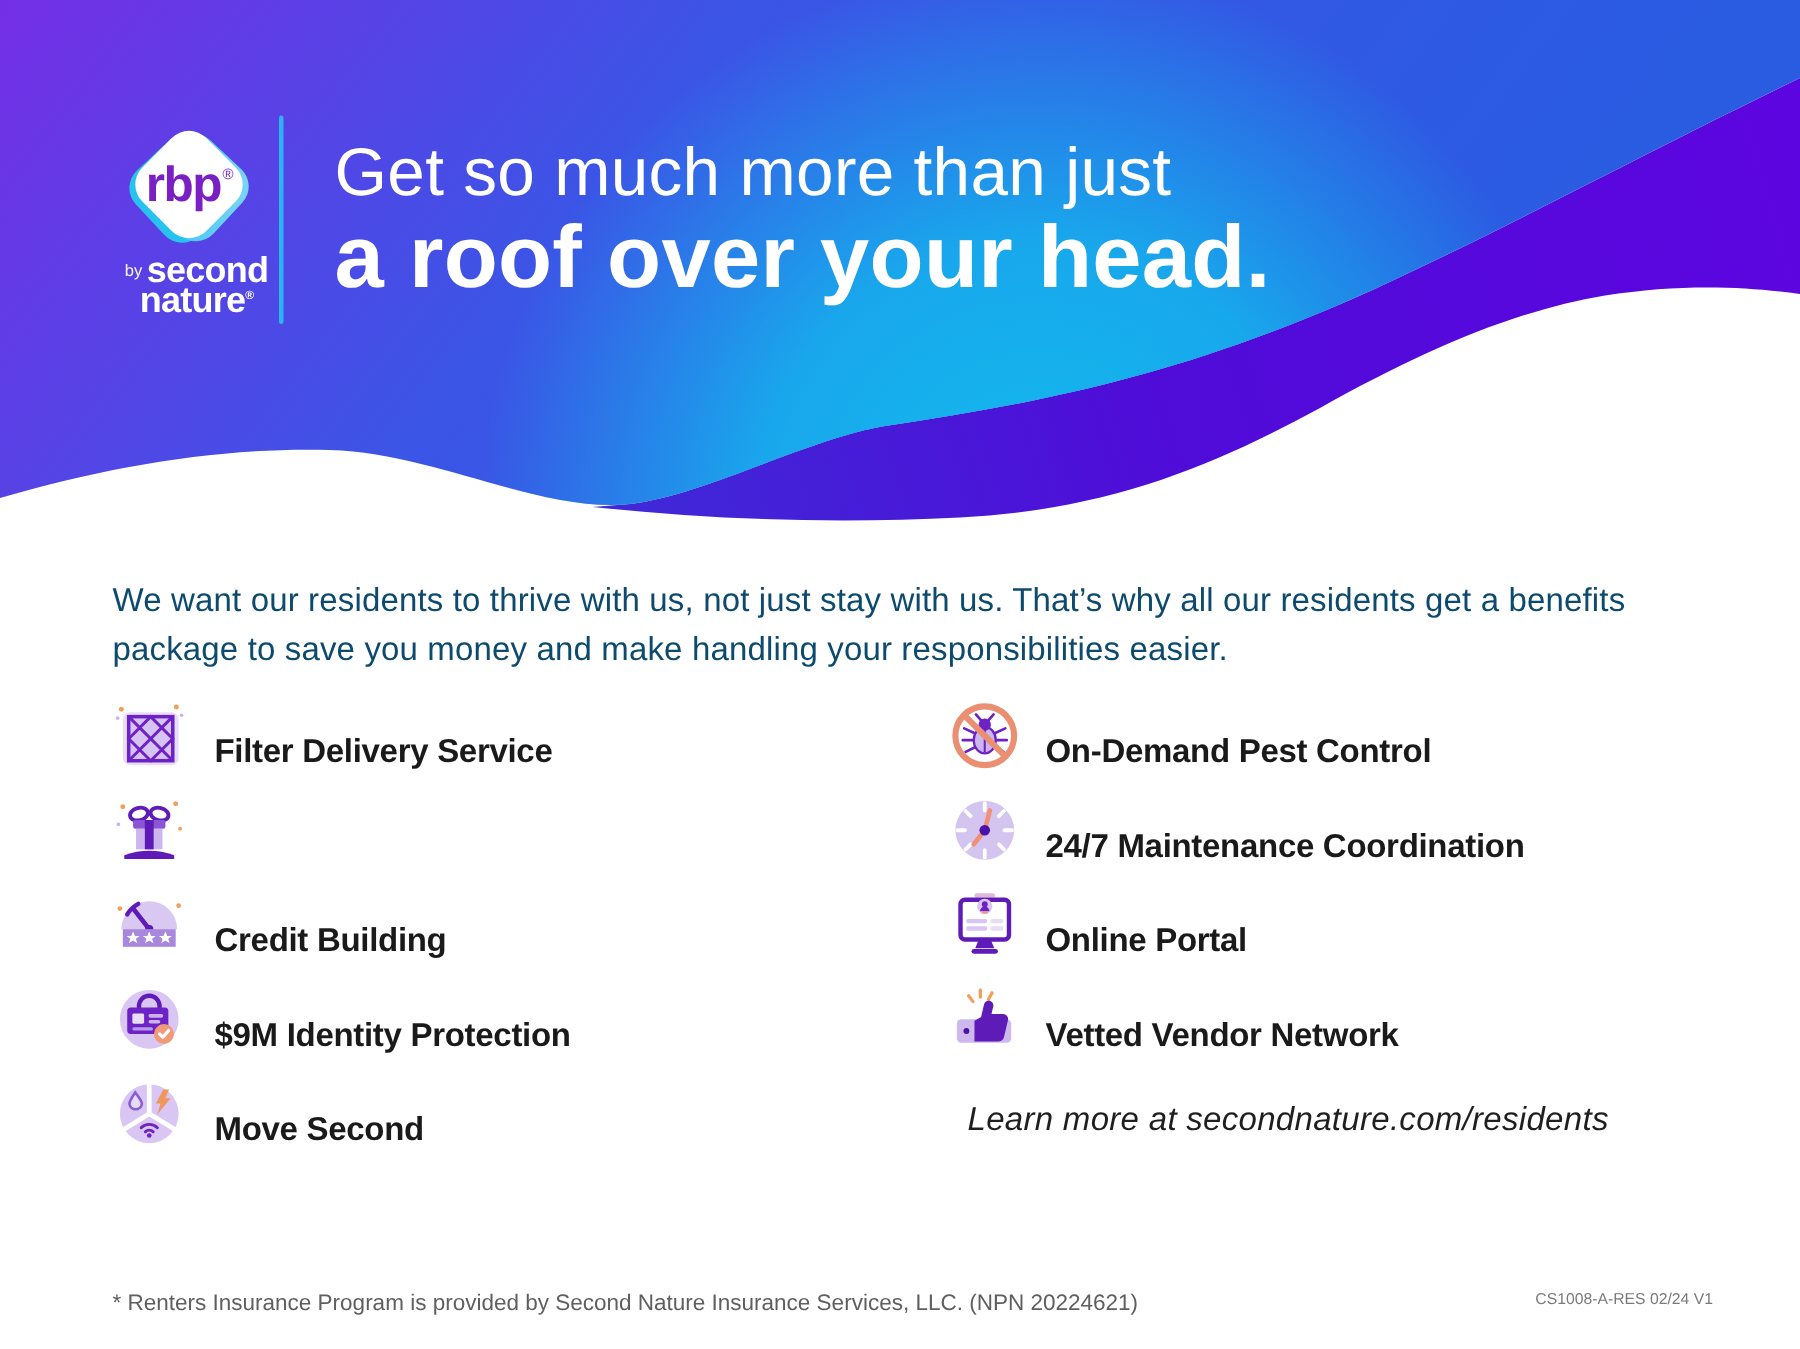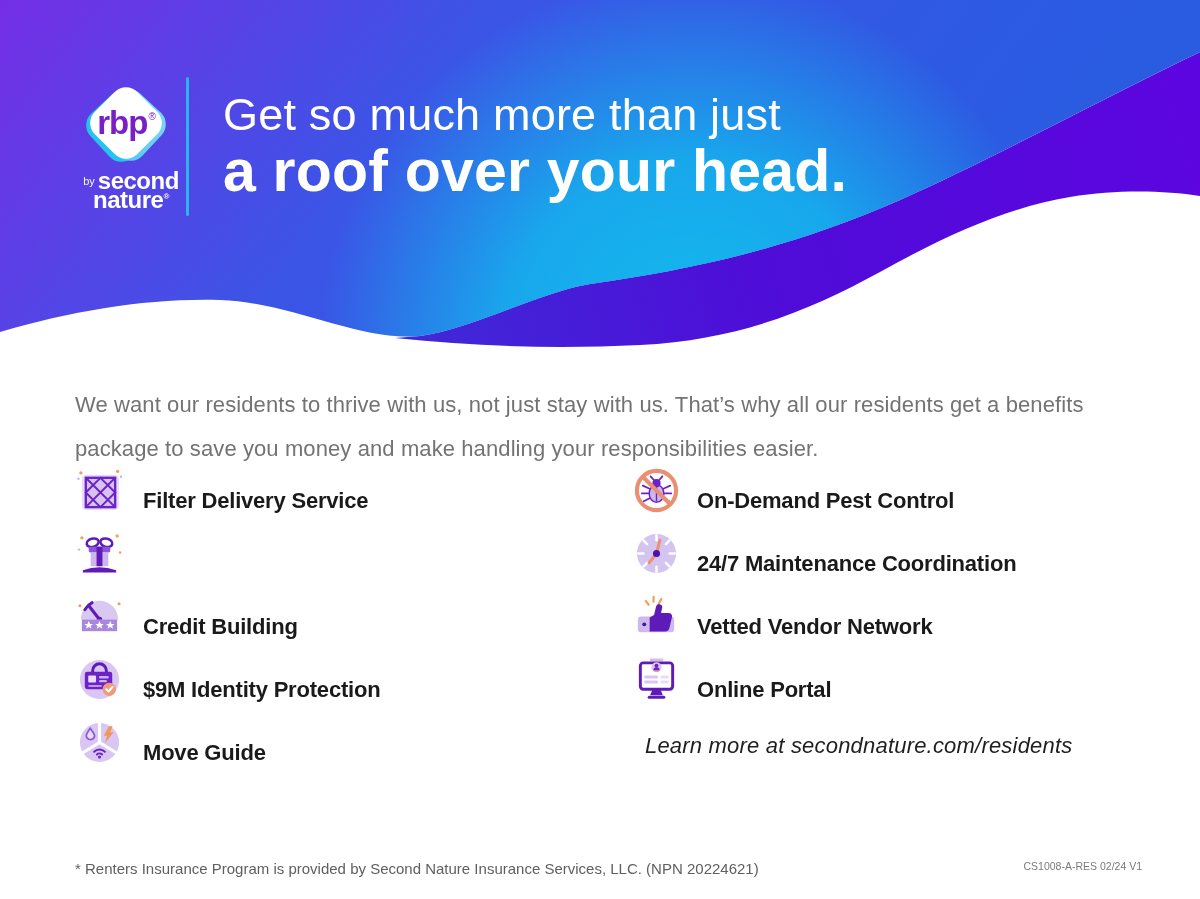--- a/index.html
+++ b/index.html
@@ -41,21 +41,21 @@
   }
 
   
   .headline { position:absolute; left:223px; top:86px; z-index:3; color:#ffffff; }
   .headline .l1 { font-size:45px; font-weight:400; line-height:57px; letter-spacing:0.2px; }
   .headline .l2 { font-size:59px; font-weight:700; line-height:57px; letter-spacing:0.2px; }
 
   
   .intro {
     position:absolute; left:75px; top:383px; width:1025px;
-    font-size:22px; line-height:44px; color:#737373; letter-spacing:0.1px;
+    font-size:22px; line-height:33px; color:#0c4a6e; letter-spacing:0.1px;
   }
 
   
   .col { position:absolute; top:467px; }
   .col-left  { left:76px;  width:490px; }
   .col-right { left:633px; width:520px; }
   .benefit-row { display:flex; align-items:flex-end; height:47px; margin-bottom:16px; }
   .benefit-icon { width:47px; height:47px; flex:none; }
   .benefit-icon svg { width:47px; height:47px; display:block; }
   .col-left  .benefit-label { margin-left:20px; }
@@ -229,21 +229,21 @@
         </g>
         <path d="M14.5 9.5 C12 13 10.5 15.2 10.5 17.3 A4.3 4.3 0 0 0 19 17.3 C19 15.2 17 13 14.5 9.5 Z" fill="#e7dcf8" stroke="#8b5cd6" stroke-width="1.8"></path>
         <path d="M33.5 7.5 L28.5 17 h3.2 L29.5 24.5 L38.5 13.5 h-3.6 L37.5 7.5 Z" fill="#f0975e"></path>
         <g stroke="#6d22c5" stroke-width="2" fill="none" stroke-linecap="round">
           <path d="M18.5 33.5 a7.8 7.8 0 0 1 11 0"></path>
           <path d="M21.3 36.3 a3.9 3.9 0 0 1 5.4 0"></path>
         </g>
         <circle cx="24" cy="38.8" r="1.6" fill="#6d22c5"></circle>
       </svg>
     </span>
-    <span class="benefit-label">Move Guide</span>
+    <span class="benefit-label">Move Second</span>
   </div>
 
 </div>
 
 <div class="col col-right">
 
   <div class="benefit-row">
     <span class="benefit-icon">
       <svg viewBox="0 0 48 48">
         <ellipse cx="24" cy="27" rx="7.5" ry="9" fill="#cbb6ee" stroke="#6d22c5" stroke-width="1.5"></ellipse>
@@ -271,36 +271,20 @@
             <line x1="33.6" y1="33.6" x2="37.1" y2="37.1"></line>
           <line x1="37.1" y1="10.9" x2="33.6" y2="14.4"></line>
             <line x1="10.9" y1="37.1" x2="14.4" y2="33.6"></line>
         </g>
         <line x1="24" y1="24" x2="27.5" y2="10.5" stroke="#f09077" stroke-width="3.2" stroke-linecap="round"></line>
         <line x1="24" y1="24" x2="16.5" y2="33.5" stroke="#f09077" stroke-width="3.2" stroke-linecap="round"></line>
         <circle cx="24" cy="24" r="3.6" fill="#4a12a8"></circle>
       </svg>
     </span>
     <span class="benefit-label">24/7 Maintenance Coordination</span>
-  </div>
-
-  <div class="benefit-row">
-    <span class="benefit-icon">
-      <svg viewBox="0 0 48 48">
-        <g stroke="#f0a05c" stroke-width="2.2" stroke-linecap="round">
-          <line x1="13" y1="8" x2="16" y2="12"></line>
-            <line x1="21" y1="4" x2="21" y2="9"></line>
-            <line x1="29" y1="6" x2="26.5" y2="10.5"></line>
-        </g>
-        <rect x="5" y="24" width="37" height="16" rx="3" fill="#cdb9ee"></rect>
-        <circle cx="11.5" cy="32" r="2" fill="#4a12a8"></circle>
-        <path d="M17 40 V25 l4.5 -2.5 2 -8.5 a3.2 3.2 0 0 1 6.3 1.2 l-1.2 5.3 h7.9 a3.4 3.4 0 0 1 3.3 4.2 l-2.6 11 a4.5 4.5 0 0 1 -4.4 3.5 H17 Z" fill="#5f1bb8"></path>
-      </svg>
-    </span>
-    <span class="benefit-label">Vetted Vendor Network</span>
   </div>
 
   <div class="benefit-row">
     <span class="benefit-icon">
       <svg viewBox="0 0 48 48">
         <rect x="17" y="2.5" width="14" height="3" rx="1.5" fill="#e0b9d9"></rect>
         <rect x="7.5" y="7" width="33" height="27" rx="3" fill="#ffffff" stroke="#5f1bb8" stroke-width="3"></rect>
         <circle cx="24" cy="11.5" r="5.2" fill="#d9c6f4"></circle>
         <circle cx="24" cy="10" r="2" fill="#6d22c5"></circle>
         <path d="M20.8 14.8 a3.2 3.2 0 0 1 6.4 0 Z" fill="#6d22c5"></path>
@@ -309,18 +293,34 @@
         <rect x="11.5" y="25" width="14" height="3" rx="1" fill="#d9c6f4"></rect>
         <rect x="28" y="20" width="8.5" height="3" rx="1" fill="#e7ddf8"></rect>
         <rect x="28" y="25" width="8.5" height="3" rx="1" fill="#e7ddf8"></rect>
         <path d="M20 34 h8 l2.5 6 h-13 Z" fill="#5f1bb8"></path>
         <rect x="15" y="40.5" width="18" height="3.2" rx="1.6" fill="#5f1bb8"></rect>
       </svg>
     </span>
     <span class="benefit-label">Online Portal</span>
   </div>
 
+  <div class="benefit-row">
+    <span class="benefit-icon">
+      <svg viewBox="0 0 48 48">
+        <g stroke="#f0a05c" stroke-width="2.2" stroke-linecap="round">
+          <line x1="13" y1="8" x2="16" y2="12"></line>
+            <line x1="21" y1="4" x2="21" y2="9"></line>
+            <line x1="29" y1="6" x2="26.5" y2="10.5"></line>
+        </g>
+        <rect x="5" y="24" width="37" height="16" rx="3" fill="#cdb9ee"></rect>
+        <circle cx="11.5" cy="32" r="2" fill="#4a12a8"></circle>
+        <path d="M17 40 V25 l4.5 -2.5 2 -8.5 a3.2 3.2 0 0 1 6.3 1.2 l-1.2 5.3 h7.9 a3.4 3.4 0 0 1 3.3 4.2 l-2.6 11 a4.5 4.5 0 0 1 -4.4 3.5 H17 Z" fill="#5f1bb8"></path>
+      </svg>
+    </span>
+    <span class="benefit-label">Vetted Vendor Network</span>
+  </div>
+
 </div>
 
 <div class="learn-more">Learn more at secondnature.com/residents</div>
 
 <div class="footer-left">* Renters Insurance Program is provided by Second Nature Insurance Services, LLC. (NPN 20224621)</div>
 <div class="footer-right">CS1008-A-RES 02/24 V1</div>
 
 </body></html>

